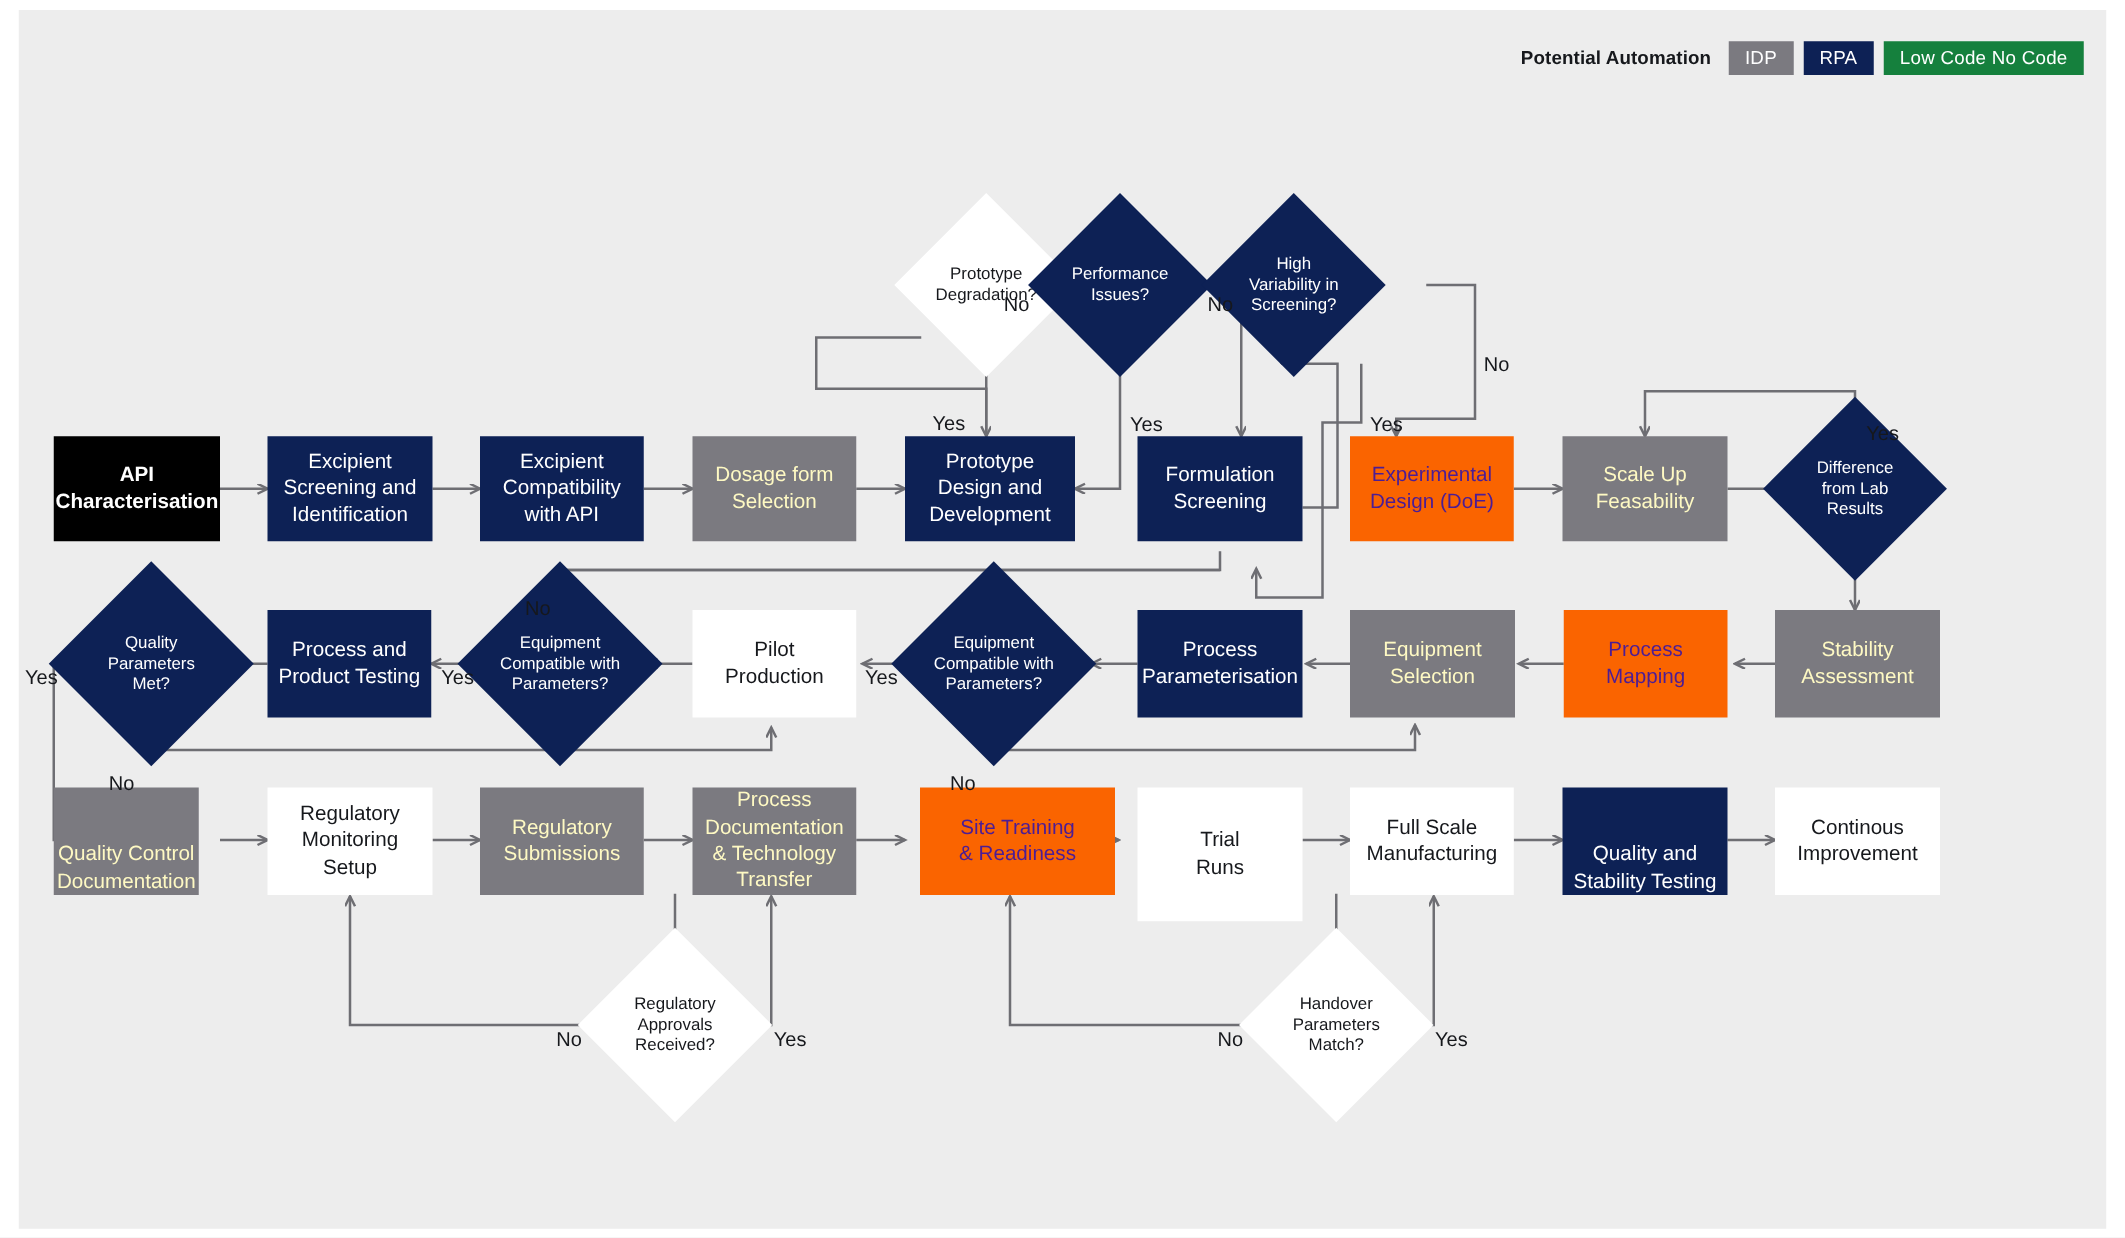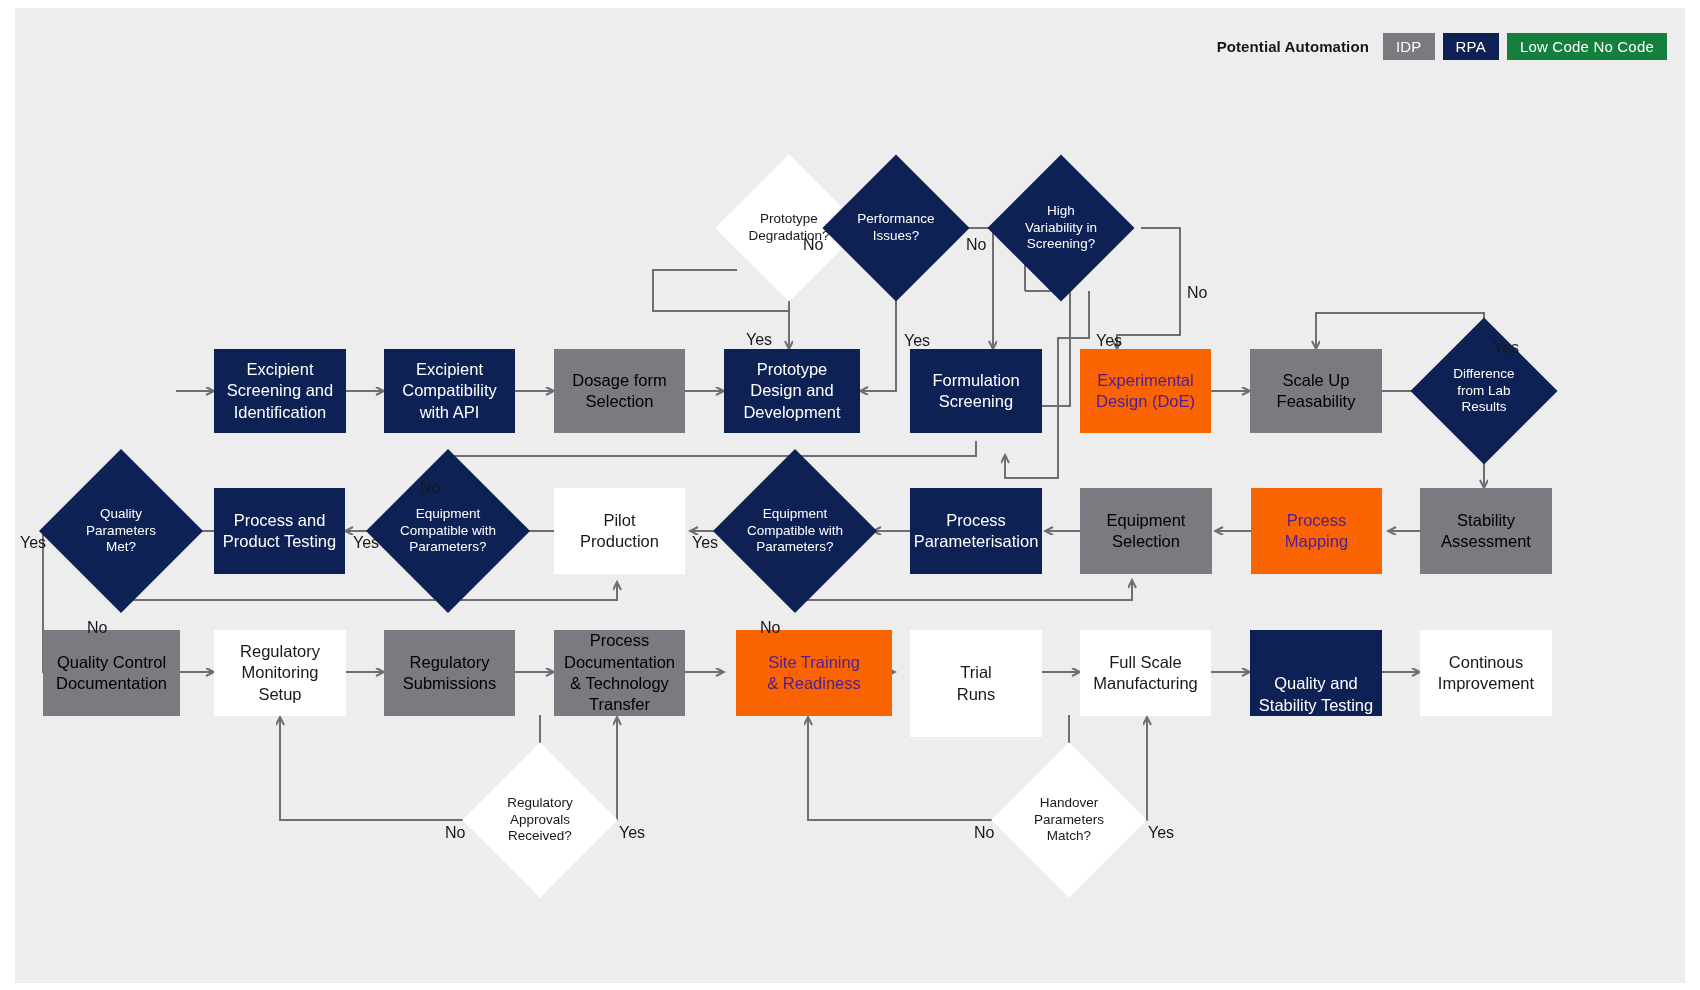--- a/index.html
+++ b/index.html
@@ -39,21 +39,21 @@
     position:absolute;
     display:flex;align-items:center;justify-content:center;
     text-align:center;
     font-size:16.5px;line-height:1.30;
     box-sizing:border-box;
     z-index:20;
   }
   .node .lbl{display:block;padding:0 6px;}
   .box{}
   .c-navy{background:#0d2155;color:#ffffff;}
-  .c-grey{background:#7b7a80;color:#000000;}
+  .c-grey{background:#7b7a80;color:#fef9c3;}
   .c-orange{background:#fa6400;color:#4c1d95;}
   .c-white{background:#ffffff;color:#16181c;}
   .c-black{background:#000000;color:#ffffff;font-weight:bold;}
 
   .diamond{background:transparent;}
   .diamond .dshape{
     position:absolute;inset:0;
     transform:rotate(45deg);
     z-index:-1;
   }
@@ -169,20 +169,23 @@
 
     <path d="M 580,812 L 602,812 L 602,709" marker-end="url(#ah)"></path>
 
     <path d="M 1054,707 L 1054,765" marker-end="url(#ah)"></path>
 
     <path d="M 999,812 L 793,812 L 793,709" marker-end="url(#ah)"></path>
 
     <path d="M 1110,812 L 1132,812 L 1132,709" marker-end="url(#ah)"></path>
   </svg>
 
+  <div class="node box c-black" style="left:28px;top:341px;width:133px;height:84px;">
+    <span class="lbl">API<br>Characterisation</span>
+  </div>
 
   <div class="node box c-navy" style="left:199px;top:341px;width:132px;height:84px;">
     <span class="lbl">Excipient<br>Screening and<br>Identification</span>
   </div>
 
   <div class="node box c-navy" style="left:369px;top:341px;width:131px;height:84px;">
     <span class="lbl">Excipient<br>Compatibility<br>with API</span>
   </div>
 
   <div class="node box c-grey" style="left:539px;top:341px;width:131px;height:84px;">
@@ -208,21 +211,21 @@
   <div class="node diamond c-white" style="left:722px;top:168px;width:104px;height:104px;">
     <span class="dshape"></span>
     <span class="lbl">Prototype<br>Degradation?</span>
   </div>
 
   <div class="node diamond c-navy" style="left:829px;top:168px;width:104px;height:104px;">
     <span class="dshape"></span>
     <span class="lbl">Performance<br>Issues?</span>
   </div>
 
-  <div class="node diamond c-navy" style="left:994px;top:168px;width:104px;height:104px;">
+  <div class="node diamond c-navy" style="left:968px;top:168px;width:104px;height:104px;">
     <span class="dshape"></span>
     <span class="lbl">High<br>Variability in<br>Screening?</span>
   </div>
 
   <div class="node diamond c-navy" style="left:1417px;top:331px;width:104px;height:104px;">
     <span class="dshape"></span>
     <span class="lbl">Difference<br>from Lab<br>Results</span>
   </div>
 
   <div class="node box c-grey" style="left:1405px;top:480px;width:132px;height:86px;">
@@ -257,21 +260,21 @@
   <div class="node diamond c-navy" style="left:375px;top:465px;width:116px;height:116px;">
     <span class="dshape"></span>
     <span class="lbl">Equipment<br>Compatible with<br>Parameters?</span>
   </div>
 
   <div class="node diamond c-navy" style="left:48px;top:465px;width:116px;height:116px;">
     <span class="dshape"></span>
     <span class="lbl">Quality<br>Parameters<br>Met?</span>
   </div>
 
-  <div class="node box c-grey" style="left:28px;top:622px;width:137px;height:86px;">
+  <div class="node box c-grey" style="left:28px;top:622px;width:116px;height:86px;align-items:flex-end;">
     <span class="lbl">Quality Control<br>Documentation</span>
   </div>
 
   <div class="node box c-white" style="left:199px;top:622px;width:132px;height:86px;">
     <span class="lbl">Regulatory<br>Monitoring<br>Setup</span>
   </div>
 
   <div class="node box c-grey" style="left:369px;top:622px;width:131px;height:86px;">
     <span class="lbl">Regulatory<br>Submissions</span>
   </div>

